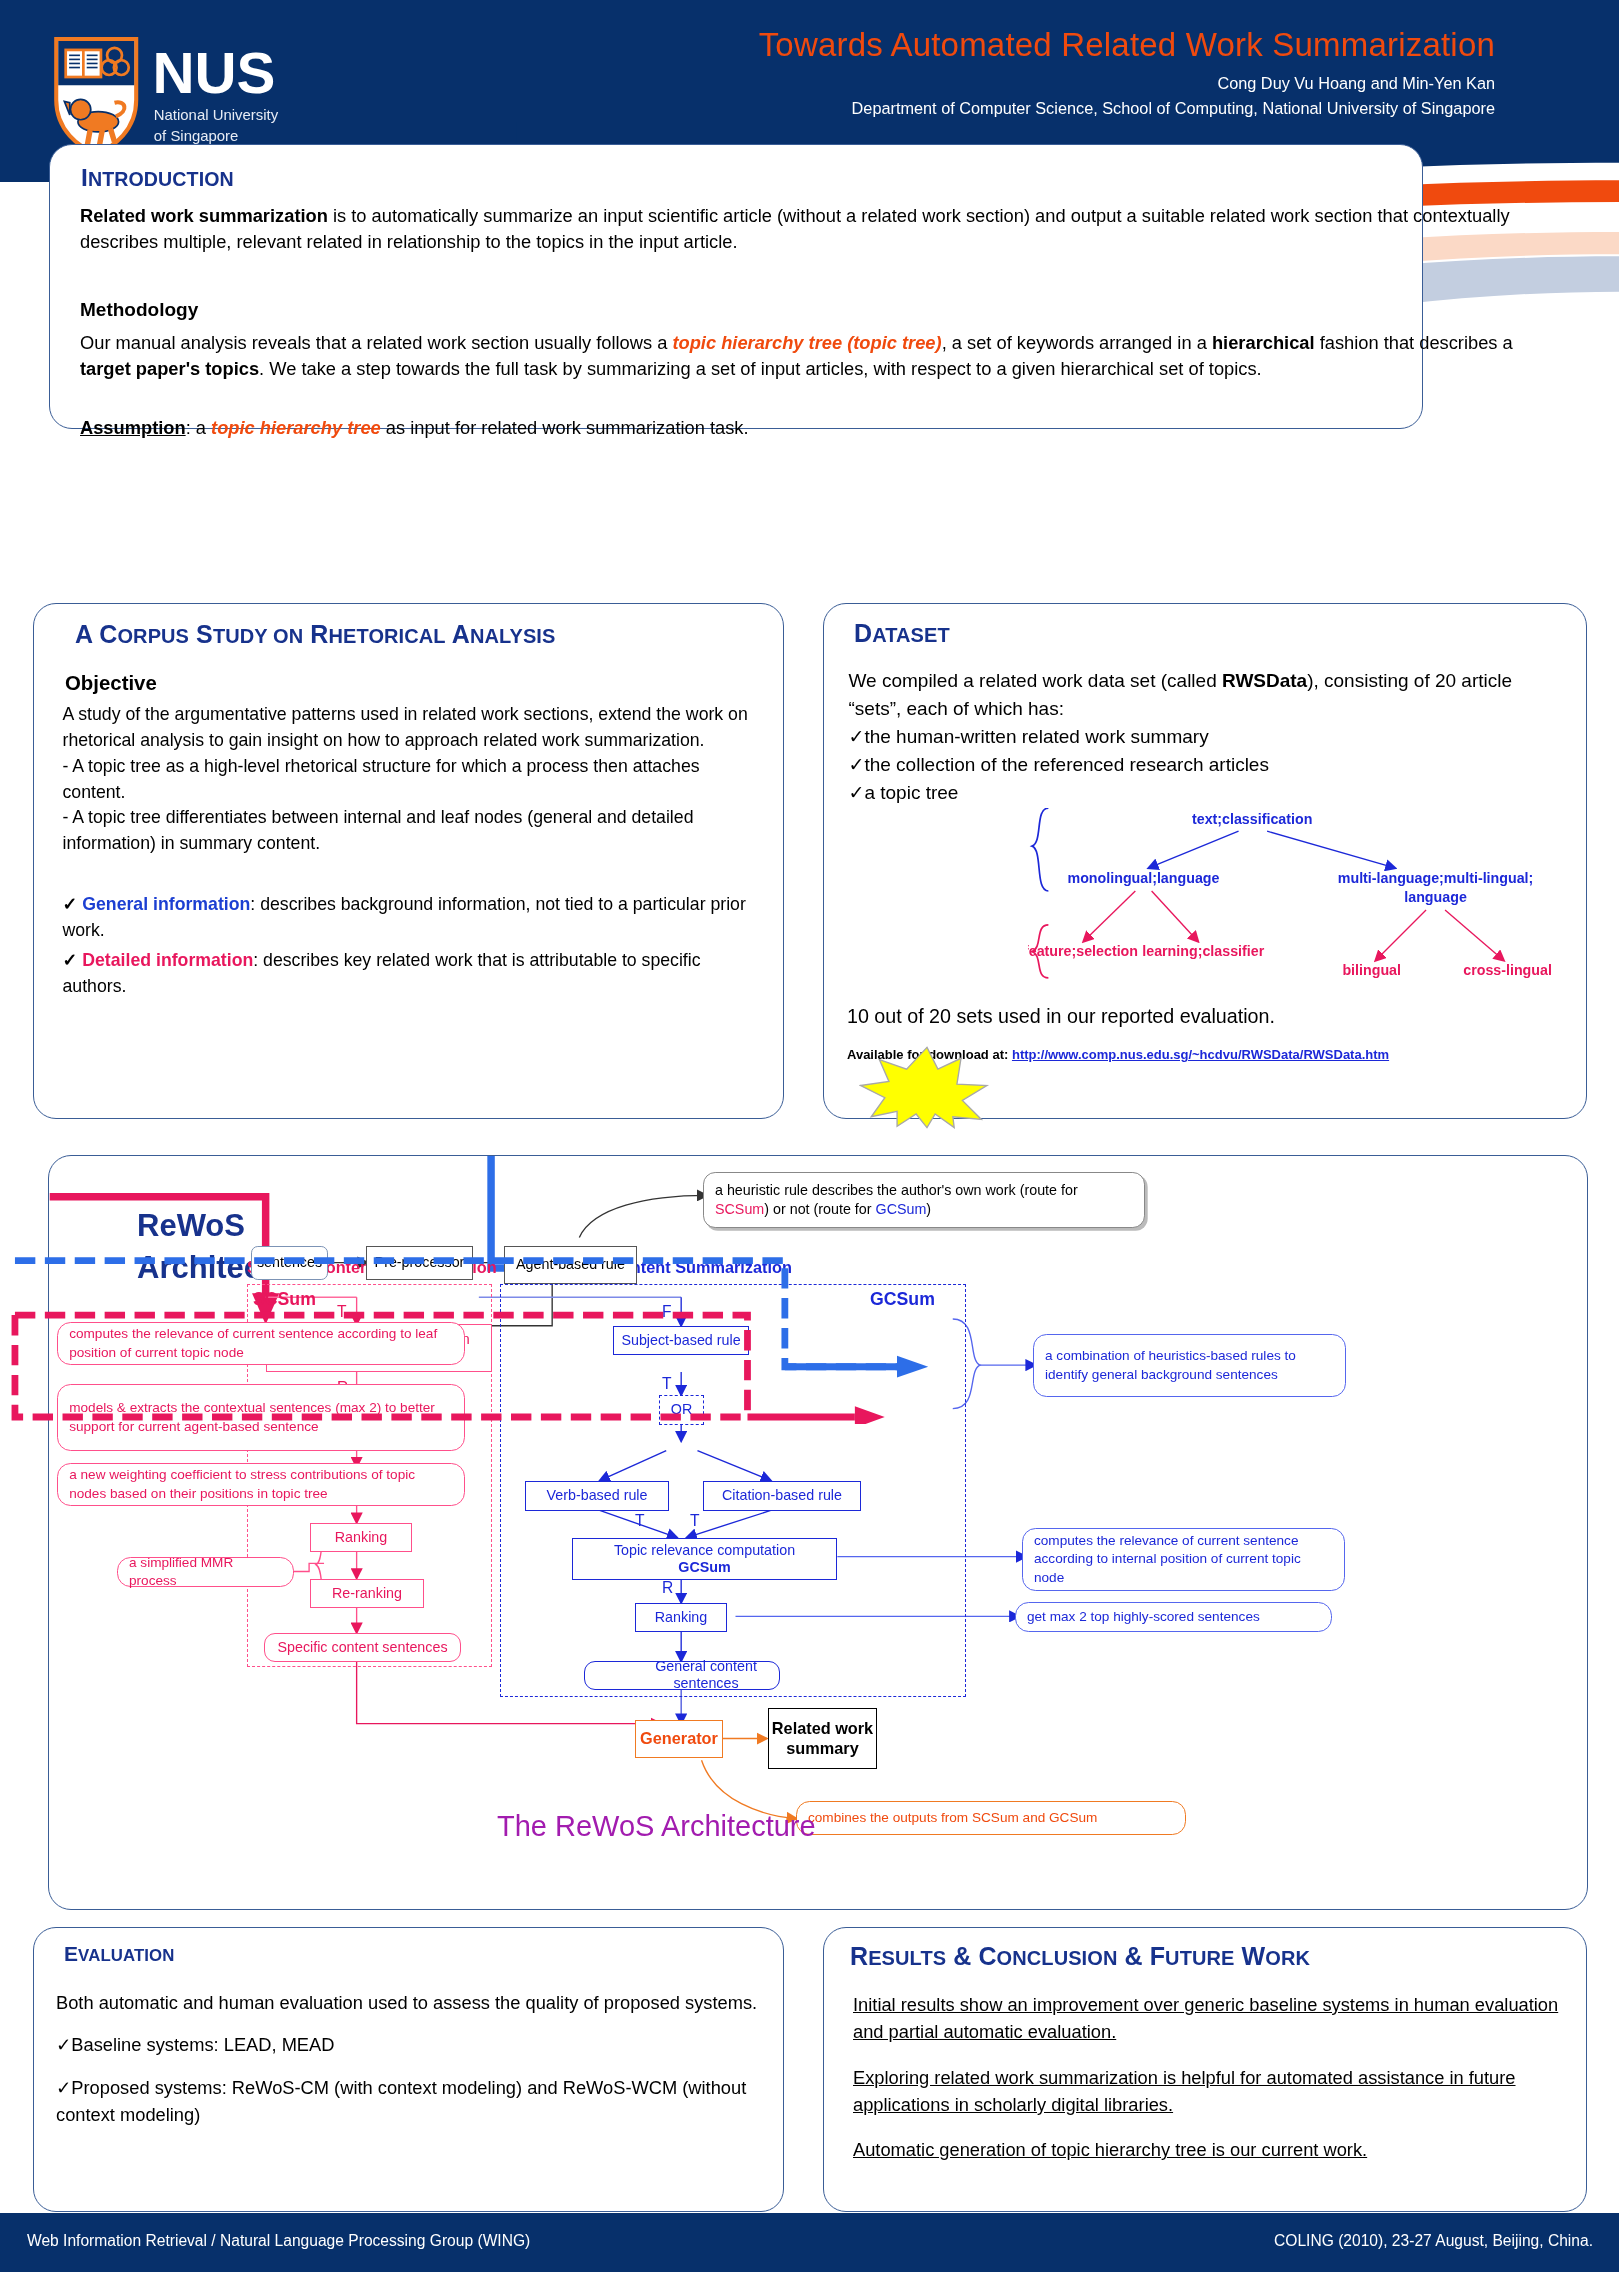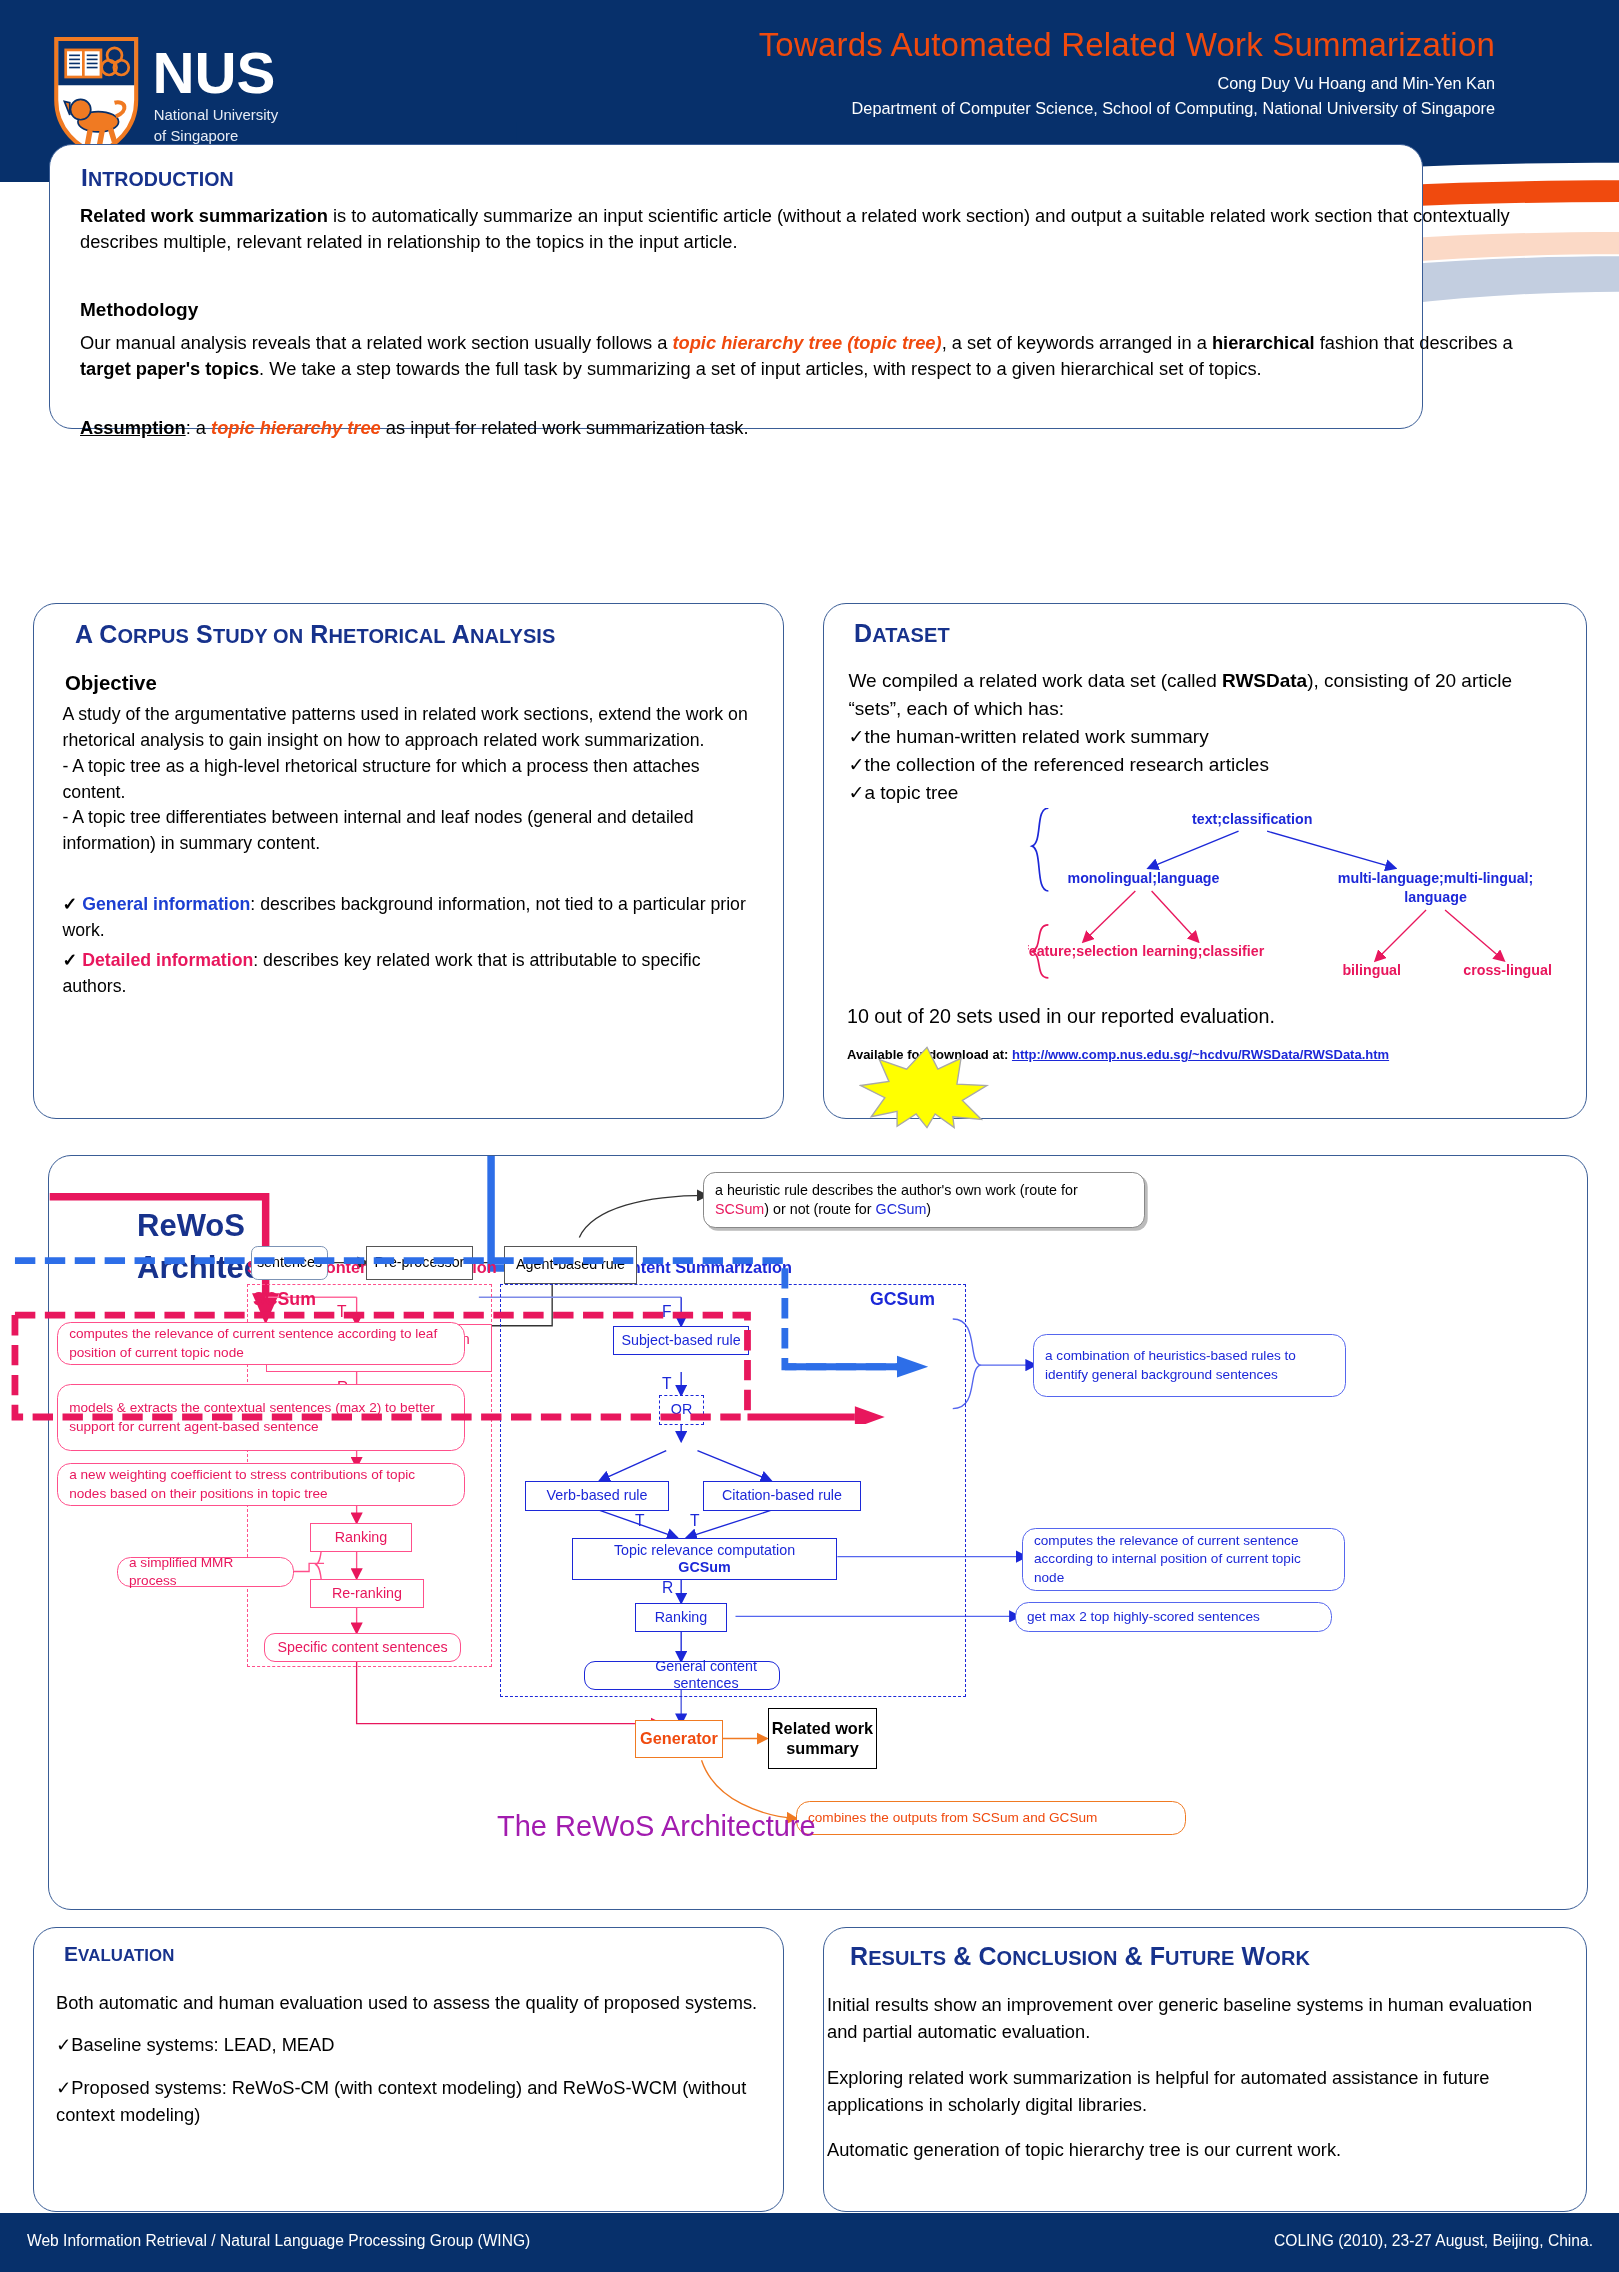--- a/index.html
+++ b/index.html
@@ -130,21 +130,21 @@
 
   .arch-svg { position: absolute; left: 0; top: 0; width: 1540px; height: 755px; pointer-events: none; }
 
   
   #eval { left: 33px; top: 1927px; width: 751px; height: 285px; }
   #eval .panel-heading { position: absolute; left: 30px; top: 13.6px; font-size: 21px; }
   #eval .e-b { position: absolute; left: 22px; top: 61px; width: 710px; font-size: 18.3px; line-height: 1.5; }
 
   #results { left: 823px; top: 1927px; width: 764px; height: 285px; }
   #results .panel-heading { position: absolute; left: 26px; top: 13.6px; font-size: 25px; }
-  #results .r-b { position: absolute; left: 3px; top: 63px; width: 724px; font-size: 18.3px; line-height: 1.5; }
+  #results .r-b { position: absolute; left: 29px; top: 63px; width: 724px; font-size: 18.3px; line-height: 1.5; text-decoration: underline; }
   #results .r-b p { margin-bottom: 17.7px; }
 
   
   .footer {
     position: absolute; left: 0; top: 2213px; width: 1620px; height: 60px;
     background: #07306b; color: #fff;
   }
   .footer .left  { position: absolute; left: 27px; top: 19px; font-size: 15.6px; }
   .footer .right { position: absolute; right: 27px; top: 19px; font-size: 15.6px; }
 </style>

